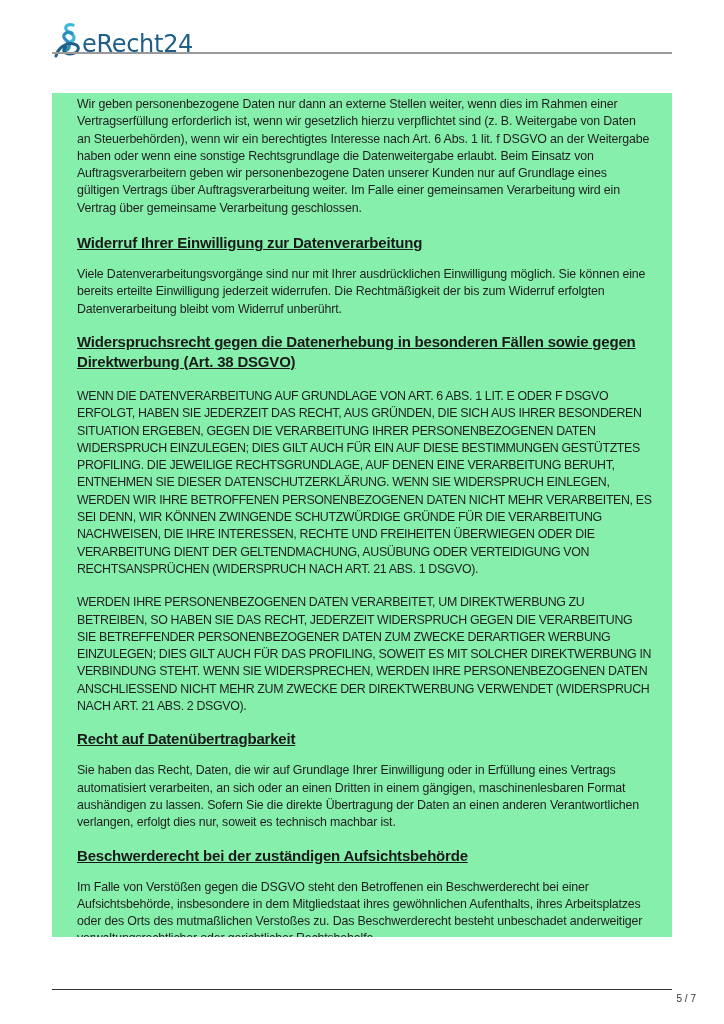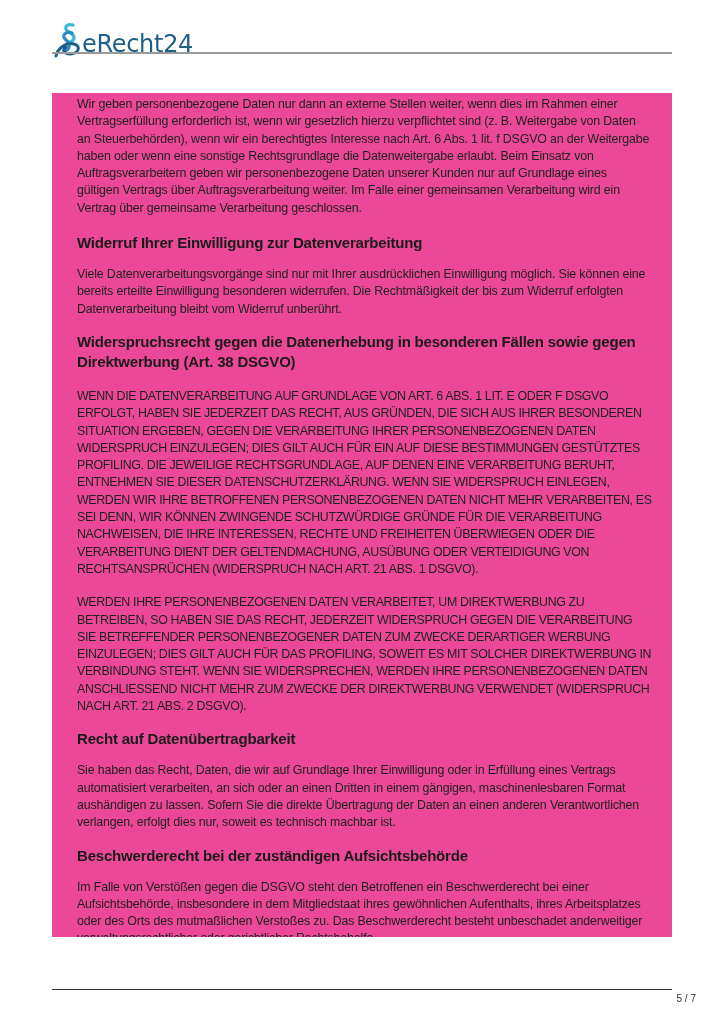--- a/index.html
+++ b/index.html
@@ -51,42 +51,42 @@
       width: 620px;
       height: 2px;
       background: #9a9a9a;
     }
     .content {
       position: absolute;
       left: 52px;
       top: 93px;
       width: 620px;
       height: 844px;
-      background: #ec4899;
+      background: #86efac;
       box-sizing: border-box;
       padding: 3px 20px 0 25px;
       overflow: hidden;
     }
     p {
       margin: 0;
       font-size: 12.4px;
       line-height: 17.3px;
       color: #1f1f1f;
       letter-spacing: -0.15px;
     }
     h2 {
       margin: 0;
       font-size: 15px;
       font-weight: bold;
       line-height: 20px;
       color: #1a1a1a;
       letter-spacing: -0.2px;
     }
     .p1 { margin-bottom: 16px; }
-    .h-after { margin-bottom: 13px; }
+    .h-after { margin-bottom: 13px; text-decoration: underline; }
     .sec-gap { margin-bottom: 14px; }
     .upper p { letter-spacing: -0.35px; margin-top: 16px; }
     .footer-rule {
       position: absolute;
       left: 52px;
       top: 989px;
       width: 620px;
       height: 1px;
       background: #333333;
     }
@@ -116,21 +116,21 @@
 </div>
 <div class="header-rule"></div>
 
 <div class="content">
   <section>
     <p class="p1">Wir geben personenbezogene Daten nur dann an externe Stellen weiter, wenn dies im Rahmen einer Vertragserfüllung erforderlich ist, wenn wir gesetzlich hierzu verpflichtet sind (z. B. Weitergabe von Daten an Steuerbehörden), wenn wir ein berechtigtes Interesse nach Art. 6 Abs. 1 lit. f DSGVO an der Weitergabe haben oder wenn eine sonstige Rechtsgrundlage die Datenweitergabe erlaubt. Beim Einsatz von Auftragsverarbeitern geben wir personenbezogene Daten unserer Kunden nur auf Grundlage eines gültigen Vertrags über Auftragsverarbeitung weiter. Im Falle einer gemeinsamen Verarbeitung wird ein Vertrag über gemeinsame Verarbeitung geschlossen.</p>
   </section>
 
   <section class="sec-gap">
     <h2 class="h-after">Widerruf Ihrer Einwilligung zur Datenverarbeitung</h2>
-    <p>Viele Datenverarbeitungsvorgänge sind nur mit Ihrer ausdrücklichen Einwilligung möglich. Sie können eine bereits erteilte Einwilligung besonderen widerrufen. Die Rechtmäßigkeit der bis zum Widerruf erfolgten Datenverarbeitung bleibt vom Widerruf unberührt.</p>
+    <p>Viele Datenverarbeitungsvorgänge sind nur mit Ihrer ausdrücklichen Einwilligung möglich. Sie können eine bereits erteilte Einwilligung jederzeit widerrufen. Die Rechtmäßigkeit der bis zum Widerruf erfolgten Datenverarbeitung bleibt vom Widerruf unberührt.</p>
   </section>
 
   <section class="sec-gap upper">
     <h2 class="h-after" style="letter-spacing:-0.2px;">Widerspruchsrecht gegen die Datenerhebung in besonderen Fällen sowie gegen Direktwerbung (Art. 38 DSGVO)</h2>
     <p style="margin-bottom:16px;">WENN DIE DATENVERARBEITUNG AUF GRUNDLAGE VON ART. 6 ABS. 1 LIT. E ODER F DSGVO ERFOLGT, HABEN SIE JEDERZEIT DAS RECHT, AUS GRÜNDEN, DIE SICH AUS IHRER BESONDEREN SITUATION ERGEBEN, GEGEN DIE VERARBEITUNG IHRER PERSONENBEZOGENEN DATEN WIDERSPRUCH EINZULEGEN; DIES GILT AUCH FÜR EIN AUF DIESE BESTIMMUNGEN GESTÜTZTES PROFILING. DIE JEWEILIGE RECHTSGRUNDLAGE, AUF DENEN EINE VERARBEITUNG BERUHT, ENTNEHMEN SIE DIESER DATENSCHUTZERKLÄRUNG. WENN SIE WIDERSPRUCH EINLEGEN, WERDEN WIR IHRE BETROFFENEN PERSONENBEZOGENEN DATEN NICHT MEHR VERARBEITEN, ES SEI DENN, WIR KÖNNEN ZWINGENDE SCHUTZWÜRDIGE GRÜNDE FÜR DIE VERARBEITUNG NACHWEISEN, DIE IHRE INTERESSEN, RECHTE UND FREIHEITEN ÜBERWIEGEN ODER DIE VERARBEITUNG DIENT DER GELTENDMACHUNG, AUSÜBUNG ODER VERTEIDIGUNG VON RECHTSANSPRÜCHEN (WIDERSPRUCH NACH ART. 21 ABS. 1 DSGVO).</p>
     <p>WERDEN IHRE PERSONENBEZOGENEN DATEN VERARBEITET, UM DIREKTWERBUNG ZU BETREIBEN, SO HABEN SIE DAS RECHT, JEDERZEIT WIDERSPRUCH GEGEN DIE VERARBEITUNG SIE BETREFFENDER PERSONENBEZOGENER DATEN ZUM ZWECKE DERARTIGER WERBUNG EINZULEGEN; DIES GILT AUCH FÜR DAS PROFILING, SOWEIT ES MIT SOLCHER DIREKTWERBUNG IN VERBINDUNG STEHT. WENN SIE WIDERSPRECHEN, WERDEN IHRE PERSONENBEZOGENEN DATEN ANSCHLIESSEND NICHT MEHR ZUM ZWECKE DER DIREKTWERBUNG VERWENDET (WIDERSPRUCH NACH ART. 21 ABS. 2 DSGVO).</p>
   </section>
 
   <section class="sec-gap">
     <h2 class="h-after">Recht auf Datenübertragbarkeit</h2>

